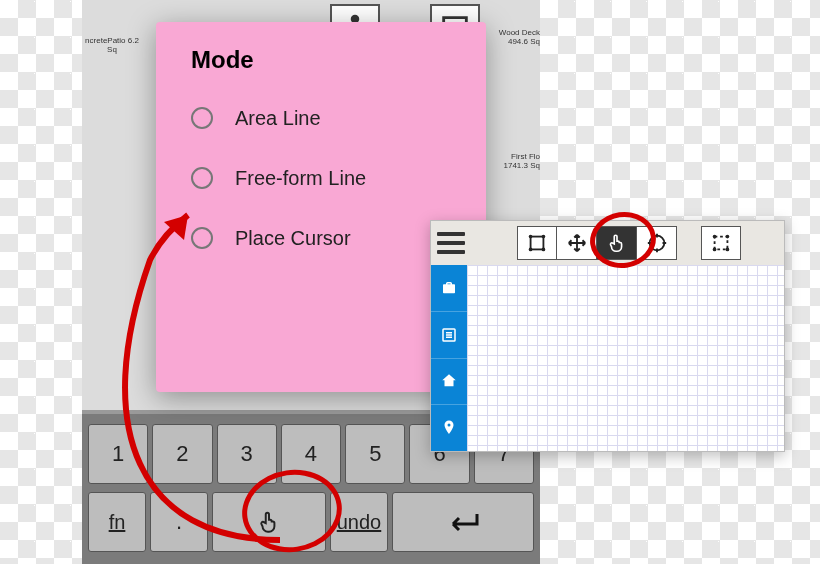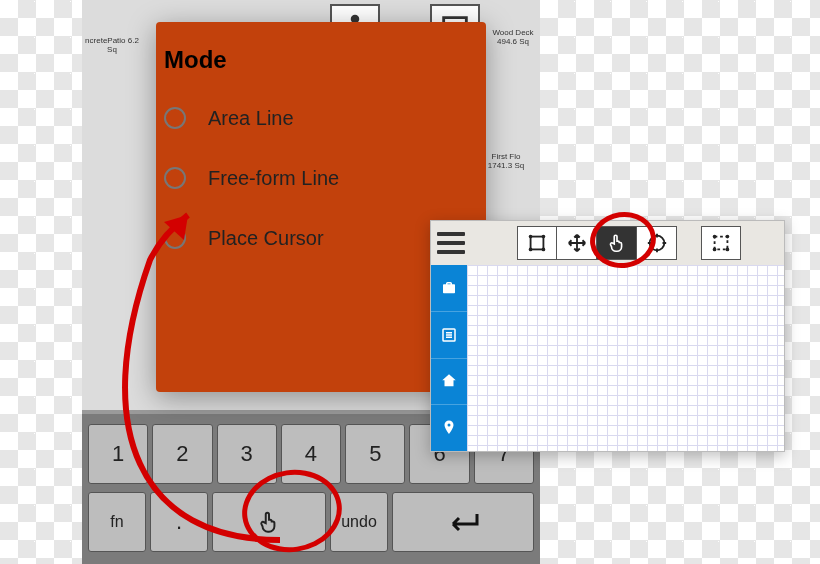--- a/index.html
+++ b/index.html
@@ -27,48 +27,48 @@
     position: absolute; left: 0; top: 0; right:0; height: 410px;
     background: #dcdcdc;
   }
   .symbol-box {
     position:absolute; width:50px; height:50px; border:2px solid #555; background:#fff;
     display:flex; align-items:center; justify-content:center; color:#444;
   }
   .symbol-box.sb1 { left:248px; top:4px; }
   .symbol-box.sb2 { left:348px; top:4px; }
   .label-chip {
-    position:absolute; font-size:8px; color:#333; text-align:center;
+    position:absolute; font-size:8px; color:#333; text-align:right;
   }
   .label-chip.l1 { left:0; top:36px; width:60px; text-align:center;}
   .label-chip.l2 { right:0; top:28px; width:54px; }
-  .label-chip.l3 { right:8px; top:152px; width:52px; }
+  .label-chip.l3 { right:0; top:152px; width:52px; }
 
   .kb {
     position:absolute; left:0; right:0; bottom:0; height:150px;
     background:#7b7b7b;
   }
   .kb-row { position:absolute; left:6px; right:6px; display:flex; gap:4px; }
   .kb-row.r1 { top:10px; height:60px; }
   .kb-row.r2 { top:78px; height:60px; }
   .key {
     flex:1; background:#bdbdbd; border:1px solid #555; border-radius:3px;
     display:flex; align-items:center; justify-content:center;
     color:#222; font-size:22px; user-select:none;
   }
   .key.wide { flex:2; }
   .key.xwide { flex:2.5; }
-  .key small { font-size:16px; }
+  .key small { font-size:20px;text-decoration:underline; }
 
   
   .mode-dialog {
     position:absolute; left:156px; top:22px;
-    width:330px; height:370px; background:#c2410c;
+    width:330px; height:370px; background:#f9a8d4;
     border-radius:4px; box-shadow:0 6px 28px rgba(0,0,0,.35);
-    padding:24px 8px;
+    padding:24px 35px;
   }
   .mode-dialog h2 { font-size:24px; font-weight:bold; margin-bottom:18px; }
   .mode-list { display:flex; flex-direction:column; gap:8px; }
   .mode-item { display:flex; align-items:center; gap:22px; height:52px; font-size:20px; color:#222; cursor:pointer; }
   .radio {
     width:22px; height:22px; border:2px solid #777; border-radius:50%;
     display:flex; align-items:center; justify-content:center;
   }
   .radio.selected { border-color:#0a84ff; }
   .radio.selected::after { content:""; width:10px; height:10px; border-radius:50%; background:#0a84ff; }

